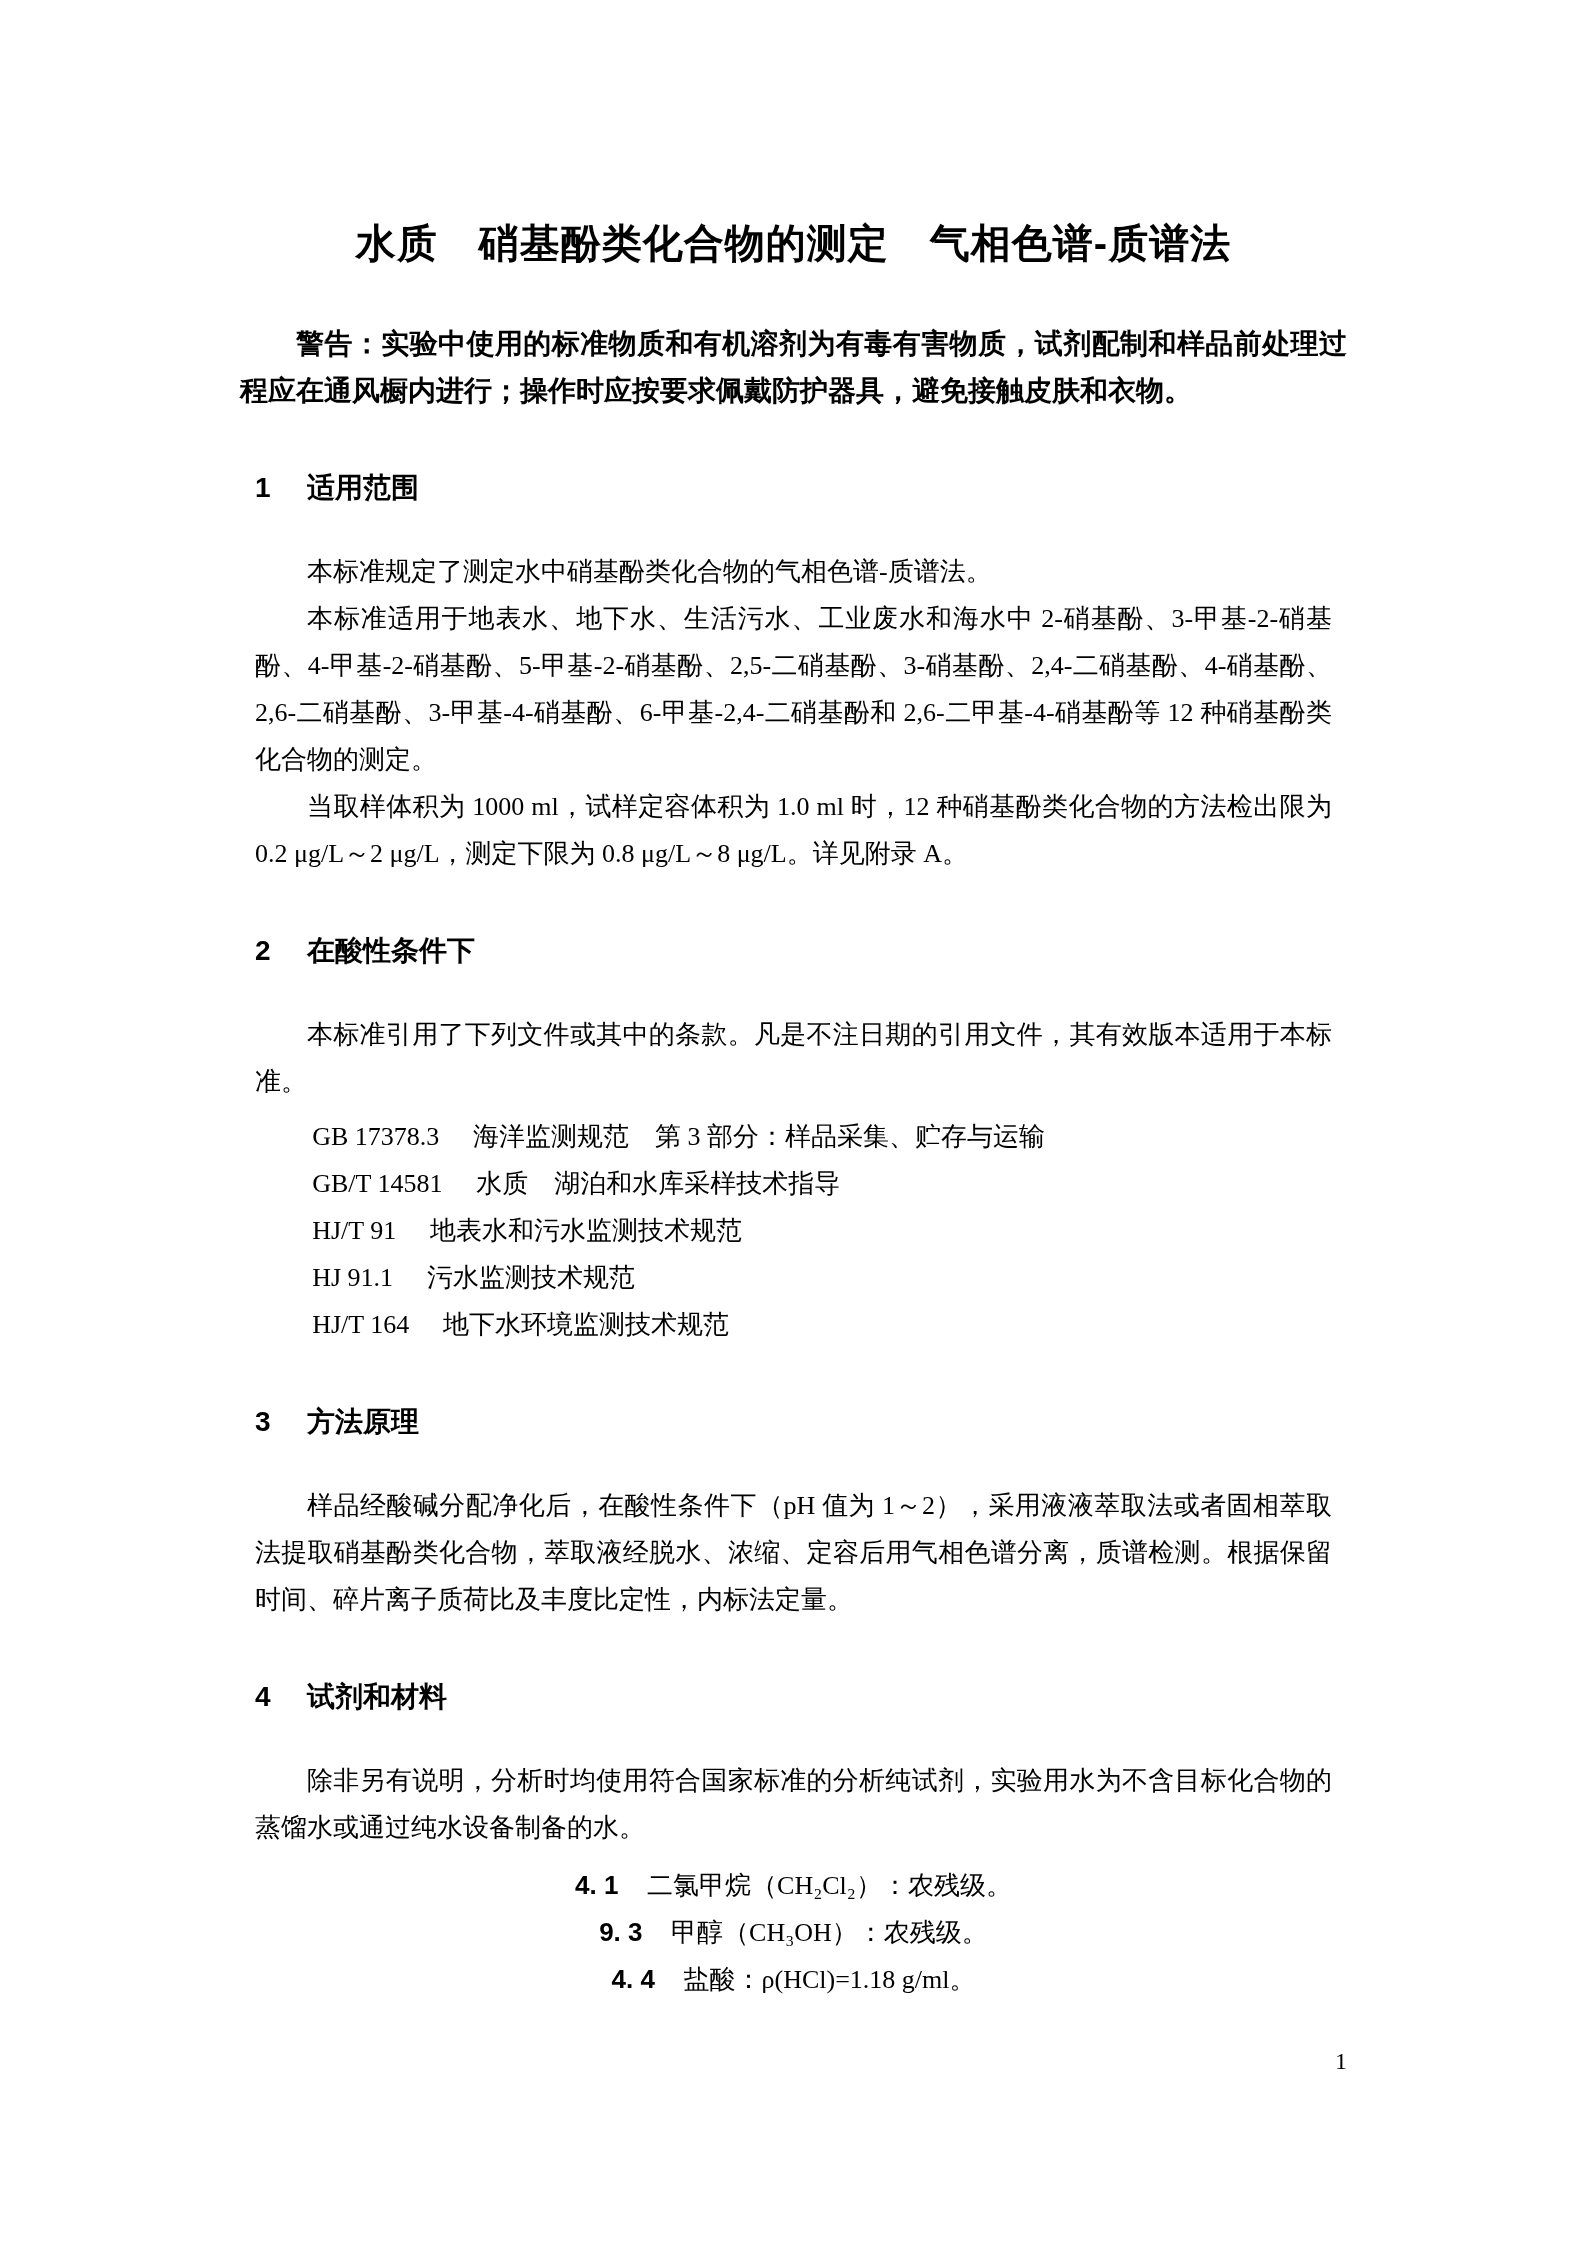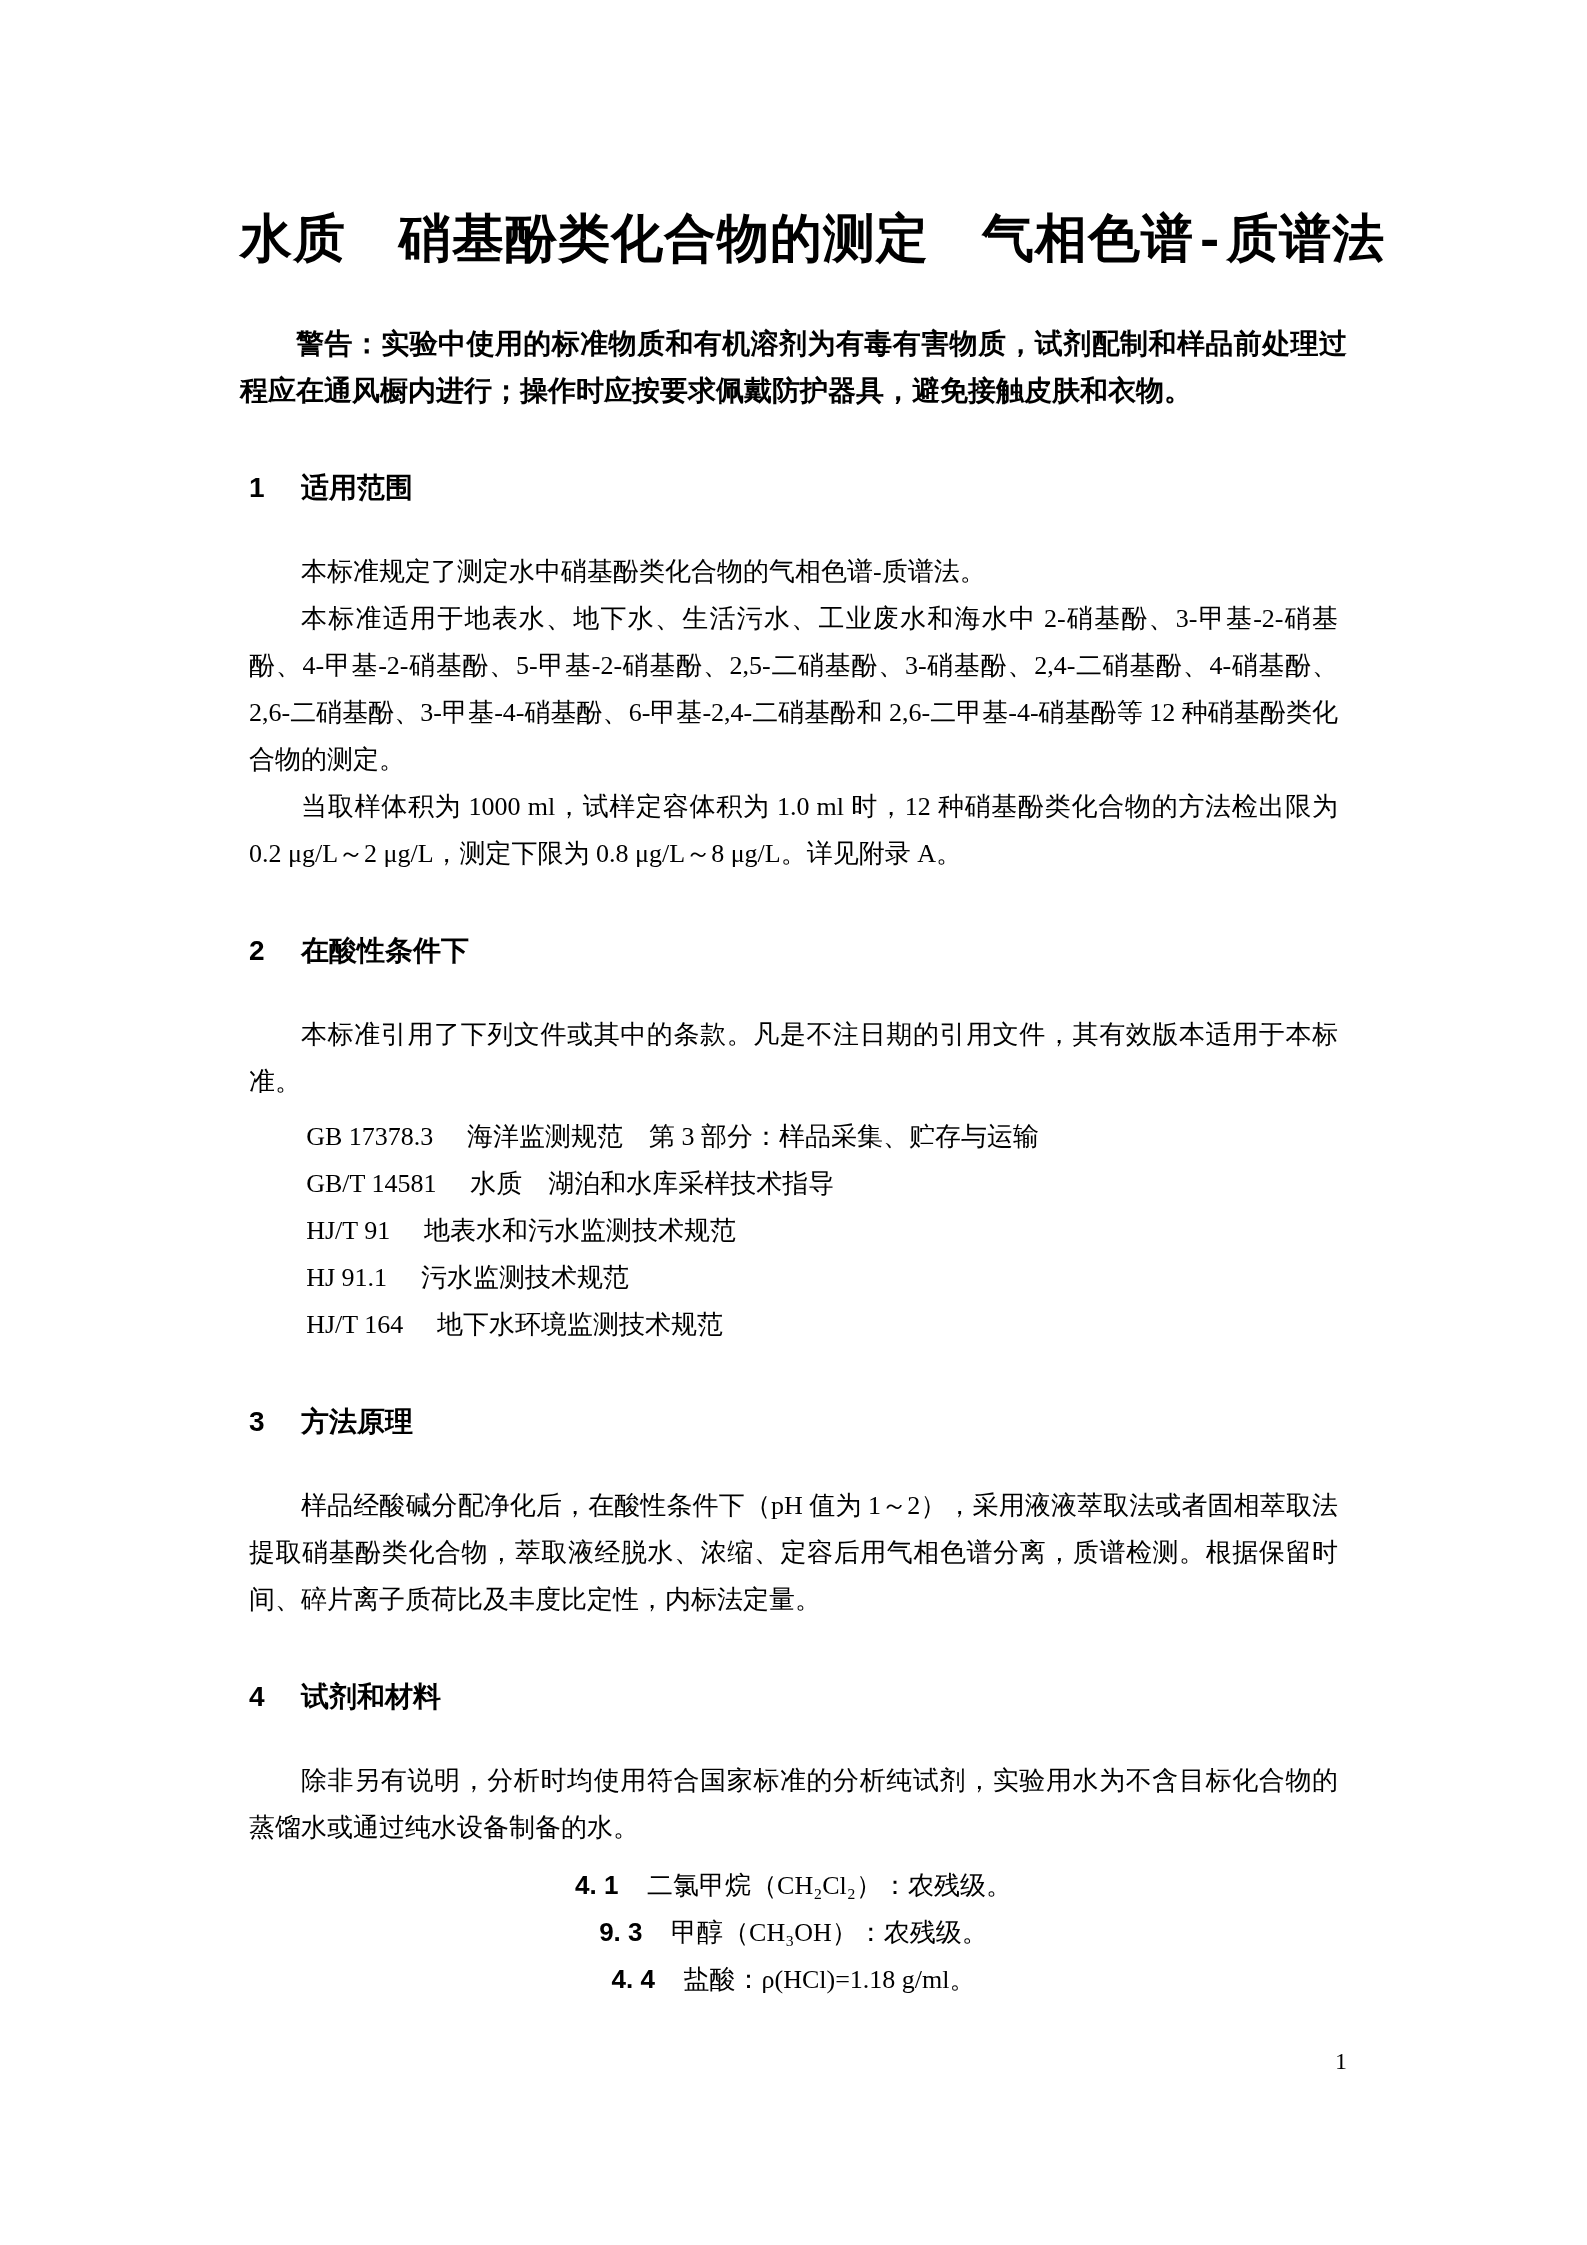--- a/index.html
+++ b/index.html
@@ -12,38 +12,38 @@
     color: #000000;
     font-family: "Liberation Serif", "DejaVu Serif", serif;
     font-size: 26px;
     line-height: 47px;
     box-sizing: border-box;
     padding: 0 240px;
     overflow: hidden;
   }
   .doc-title {
     margin: 215px 0 0 0;
-    font-family: Liberation Mono, monospace;
+    font-family: Liberation Sans, sans-serif;
     font-weight: bold;
-    font-size: 52px;
+    font-size: 40px;
     line-height: 56px;
     text-align: center;
     letter-spacing: 1px;
     white-space: nowrap;
   }
   .warning {
     margin: 49px 0 0 0;
     font-family: "Liberation Sans", "DejaVu Sans", sans-serif;
     font-weight: bold;
     font-size: 28px;
     line-height: 47px;
     text-indent: 2em;
     text-align: justify;
   }
-  section { margin: 9px; }
+  section { margin: 15px; }
   .sec-h {
     margin: 50px 0 37px 0;
     font-family: "Liberation Sans", "DejaVu Sans", sans-serif;
     font-weight: bold;
     font-size: 28px;
     line-height: 47px;
   }
   .sec-num { display: inline-block; margin-right: 1.3em; }
   .para {
     margin: 0;

